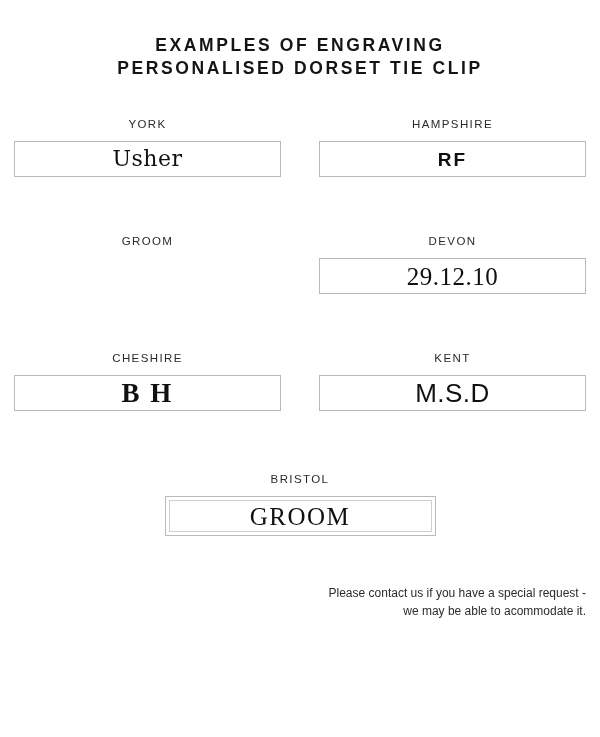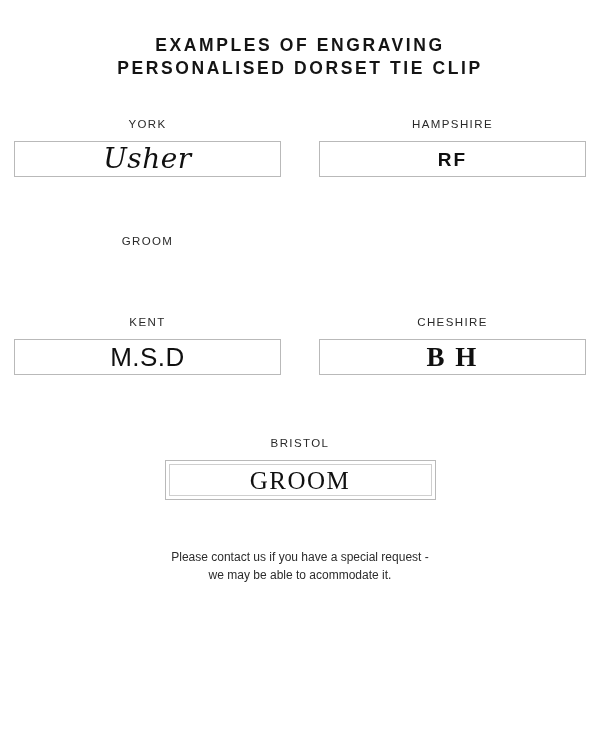--- a/index.html
+++ b/index.html
@@ -83,22 +83,21 @@
     height: 40px;
     padding: 3px;
   }
   .engrave {
     line-height: 1;
     color: #101010;
     white-space: nowrap;
   }
   .st-script {
     font-family: "DejaVu Serif", serif;
-    font-style: italic;
-    font-size: 28px;
+    font-size: 22px;
     letter-spacing: 0.5px;
   }
   .st-bold-sans {
     font-family: "Liberation Sans", sans-serif;
     font-weight: bold;
     font-size: 19px;
     letter-spacing: 2px;
   }
   .st-serif-sm {
     font-family: "Liberation Serif", serif;
@@ -126,21 +125,21 @@
     font-size: 25px;
     letter-spacing: 1.5px;
     text-align: center;
   }
   .spacer-lg { height: 36px; }
   .bristol-row {
     margin-top: 62px;
   }
   .footer {
     margin-top: 48px;
-    text-align: center;
+    text-align: right;
     font-size: 12px;
     line-height: 18px;
     color: #2c2c2c;
   }
 </style>
 </head>
 <body>
 
 <div class="page">
 
@@ -165,35 +164,41 @@
         </div>
       </div>
     </div>
 
     <div class="spacer-lg"></div>
 
     <div class="row">
       <div class="cell">
         <div class="cell-label">GROOM</div>
       </div>
+      <div class="cell">
+        <div class="cell-label">DEVON</div>
+        <div class="plate single">
+          <span class="engrave st-serif-num">29.12.10</span>
+        </div>
+      </div>
     </div>
 
     <div class="spacer-lg"></div>
 
     <div class="row">
       <div class="cell">
+        <div class="cell-label">CHESHIRE</div>
+        <div class="plate single">
+          <span class="engrave st-serif-bold">B H</span>
+        </div>
+      </div>
+      <div class="cell">
         <div class="cell-label">KENT</div>
         <div class="plate single">
           <span class="engrave st-sans-plain">M.S.D</span>
-        </div>
-      </div>
-      <div class="cell">
-        <div class="cell-label">CHESHIRE</div>
-        <div class="plate single">
-          <span class="engrave st-serif-bold">B H</span>
         </div>
       </div>
     </div>
 
     <div class="row bristol-row">
       <div class="cell wide">
         <div class="cell-label">BRISTOL</div>
         <div class="plate bristol">
           <div class="inner-line">
             <span class="engrave st-serif-caps">GROOM</span>

